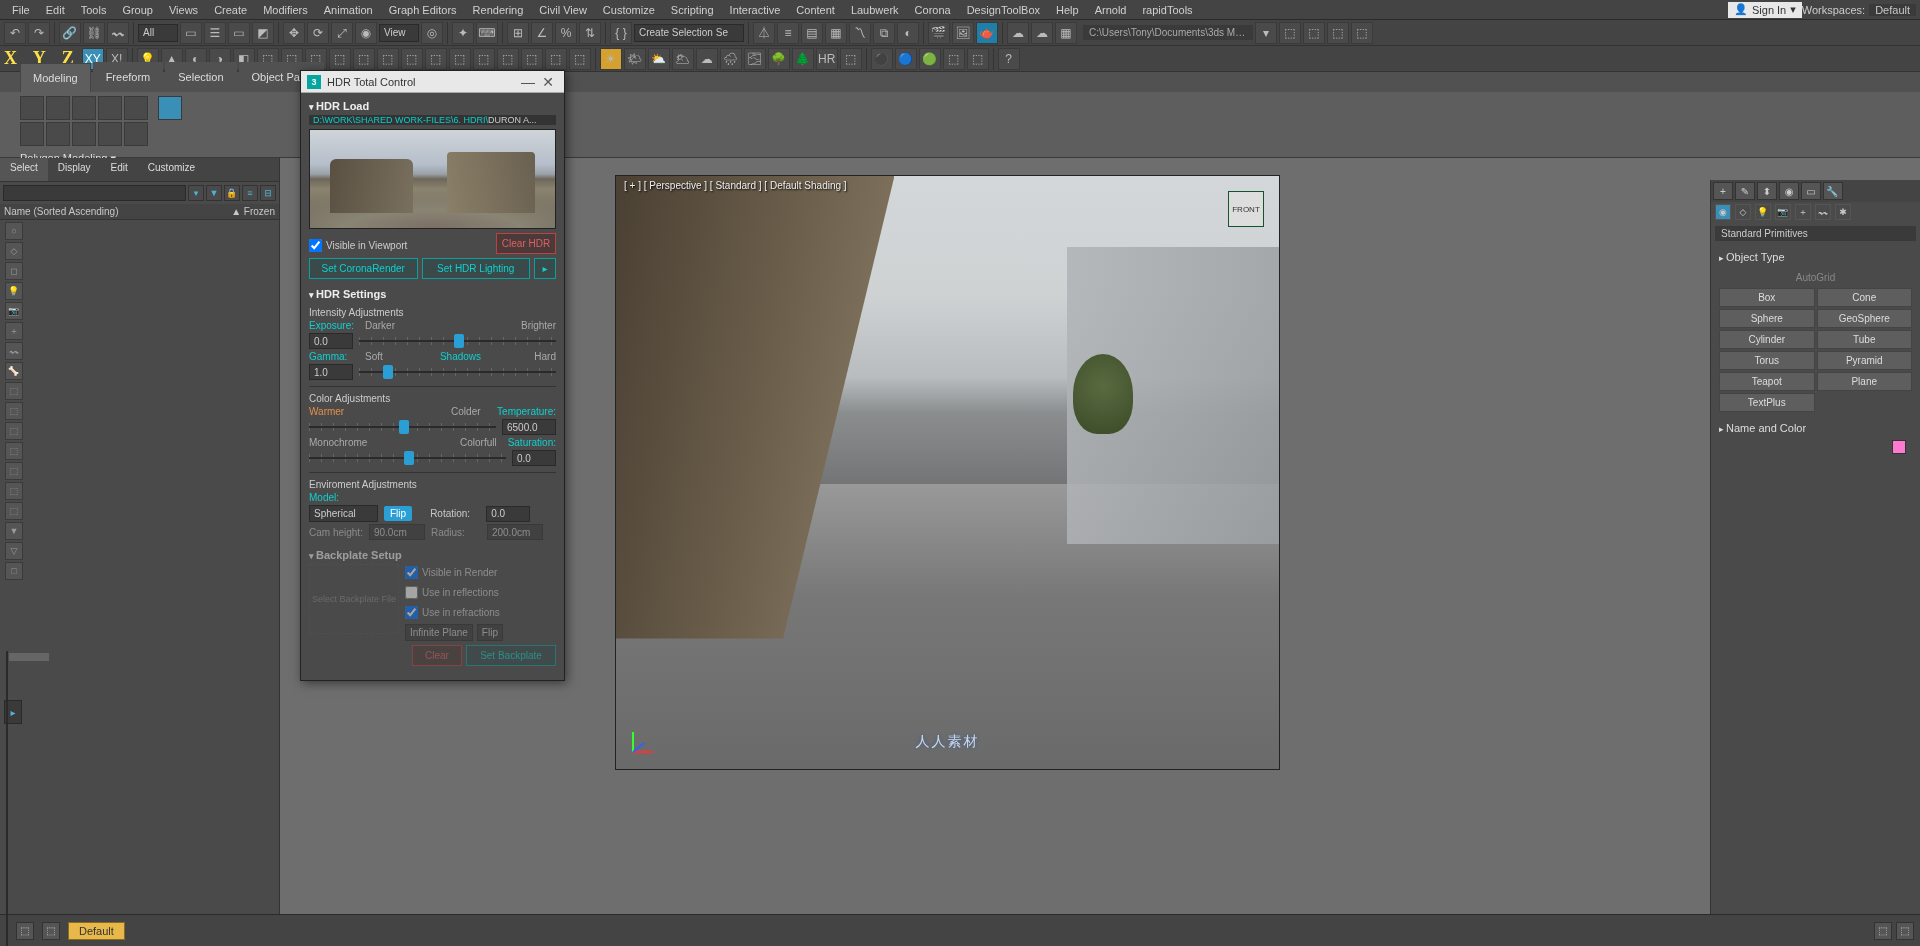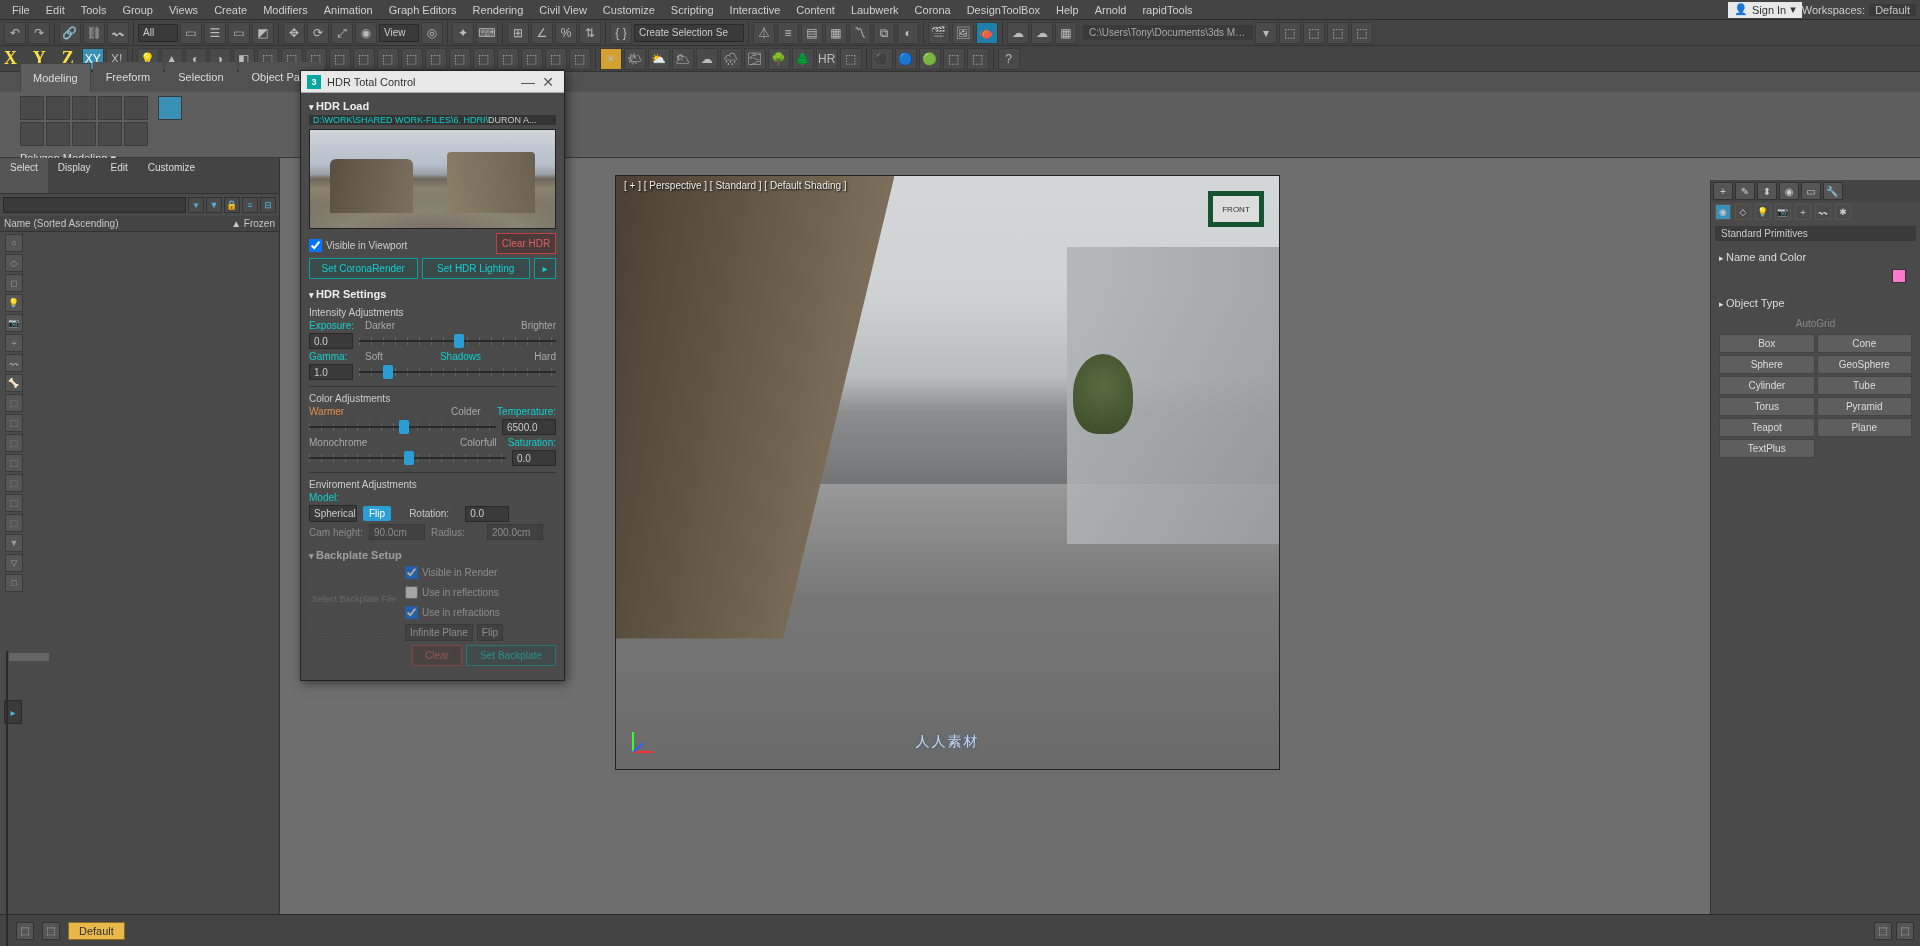--- a/index.html
+++ b/index.html
@@ -30,35 +30,35 @@
 .ribbon-group { display: flex; flex-direction: column; gap: 2px; }
 .ribbon-row { display: flex; gap: 2px; }
 .ribbon-btn { width: 24px; height: 24px; background: #4a4a4a; border: 1px solid #3a3a3a; }
 .ribbon-label { color: #ddd; font-size: 11px; margin-top: 4px; }
 
 
 .workspace-area { position: absolute; top: 158px; left: 0; right: 0; bottom: 32px; background: #6e6e6e; display: flex; }
 
 
 .scene-explorer { width: 280px; background: #4a4a4a; border-right: 1px solid #333; display: flex; flex-direction: column; }
-.se-tabs { height: 36px; display: flex; background: #444; border-bottom: 1px solid #333; }
+.se-tabs { height: 24px; display: flex; background: #444; border-bottom: 1px solid #333; }
 .se-tab { padding: 0 10px; color: #ddd; line-height: 20px; font-size: 10px; }
 .se-tab.active { background: #555; }
 .se-search { padding: 3px; display: flex; gap: 2px; align-items: center; }
 .se-search input { flex: 1; background: #3a3a3a; border: 1px solid #2a2a2a; color: #ccc; height: 16px; padding: 0 4px; font-size: 10px; }
 .se-mini { width: 16px; height: 16px; background: #4a4a4a; border: 1px solid #333; font-size: 9px; display:flex; align-items:center; justify-content:center; color:#4fb3d9;}
 .se-header { display: flex; background: #444; padding: 2px 4px; font-size: 10px; border-bottom: 1px solid #333; }
 .se-header .col1 { flex: 1; }
 .se-list { flex: 1; display: flex; }
 .se-icons-col { width: 28px; background: #4a4a4a; display: flex; flex-direction: column; align-items: center; gap: 2px; padding-top: 2px;}
 .se-icon { width: 18px; height: 18px; background: #555; border: 1px solid #3a3a3a; font-size:9px; display:flex; align-items:center; justify-content:center; color:#999;}
 .se-content { flex: 1; background: #4a4a4a; }
 .viewport { position: absolute; left: 615px; top: 175px; width: 665px; height: 595px; background: #888; border: 1px solid #222; }
 .vp-label { position: absolute; top: 4px; left: 8px; color: #eee; font-size: 10px; text-shadow: 1px 1px 2px #000; }
-.vp-cube { position: absolute; top: 15px; right: 15px; width: 56px; height: 36px; background: #ddd; border: 5px solid #14532d; font-size: 8px; display:flex; align-items:center; justify-content:center; color: #333;}
+.vp-cube { position: absolute; top: 15px; right: 15px; width: 36px; height: 36px; background: #ddd; border: 1px solid #14532d; font-size: 8px; display:flex; align-items:center; justify-content:center; color: #333;}
 .vp-render { position:absolute; inset:0;
   background:
    linear-gradient(to bottom, #d4d7d9 0%, #cfd2d3 20%, #b9bcbe 34%, #8a8d8e 40%, #6e6e6f 55%, #7a7a7a 75%, #868686 100%);
 }
 .vp-building-left {position:absolute; left:0; top:0; width:42%; height:78%; background:linear-gradient(100deg,#4a4033 0%, #6a5d4a 50%, #8a7e68 100%); clip-path: polygon(0 0, 100% 0, 60% 100%, 0 100%);}
 .vp-building-right{position:absolute; right:0; top:12%; width:32%; height:50%; background:linear-gradient(90deg,#b0b3b5,#9ca0a3); opacity:.85;}
 .vp-tree{position:absolute; right:22%; top:30%; width:60px; height:80px; background:radial-gradient(circle at 50% 40%, #5a6a3f, #3a4a28); border-radius:50% 50% 40% 40%;}
 .vp-road{position:absolute; left:0; bottom:0; width:100%; height:48%; background:linear-gradient(to bottom,#999 0%, #777 40%, #6a6a6a 100%);}
 .vp-axis{position:absolute; left:12px; bottom:12px; width:30px; height:30px;}
 .vp-watermark{position:absolute; left:50%; bottom:18px; transform:translateX(-50%); color:#dfeafc; font-size:14px; opacity:.85; text-shadow:0 0 4px #2a5a9c; letter-spacing:2px;}
@@ -374,43 +374,43 @@
     <span class="cmd-sub active">◉</span>
     <span class="cmd-sub">◇</span>
     <span class="cmd-sub">💡</span>
     <span class="cmd-sub">📷</span>
     <span class="cmd-sub">＋</span>
     <span class="cmd-sub">〰</span>
     <span class="cmd-sub">✱</span>
   </div>
   <div class="cmd-combo">Standard Primitives</div>
   <div class="cmd-section">
-    <div class="cmd-title">Name and Color</div>
-    <div style="overflow:hidden;">
-      <span class="color-sw"></span>
-    </div>
-  </div>
-  <div class="cmd-section">
     <div class="cmd-title">Object Type</div>
     <div class="obj-grid">
       <div class="autogrid">AutoGrid</div>
       <span class="obj-btn">Box</span>
       <span class="obj-btn">Cone</span>
       <span class="obj-btn">Sphere</span>
       <span class="obj-btn">GeoSphere</span>
       <span class="obj-btn">Cylinder</span>
       <span class="obj-btn">Tube</span>
       <span class="obj-btn">Torus</span>
       <span class="obj-btn">Pyramid</span>
       <span class="obj-btn">Teapot</span>
       <span class="obj-btn">Plane</span>
       <span class="obj-btn">TextPlus</span>
       <span class="obj-btn" style="visibility:hidden"></span>
     </div>
   </div>
+  <div class="cmd-section">
+    <div class="cmd-title">Name and Color</div>
+    <div style="overflow:hidden;">
+      <span class="color-sw"></span>
+    </div>
+  </div>
 </div>
 
 <div class="hdr-modal">
   <div class="hdr-titlebar">
     <span class="ico3">3</span>
     <span>HDR Total Control</span>
     <span class="spacer"></span>
     <span class="hdr-winbtn">—</span>
     <span class="hdr-winbtn">✕</span>
   </div>
@@ -500,21 +500,21 @@
           </div>
         <span class="hdr-spin">0.0</span>
       </div>
 
       <div class="divider"></div>
       <div class="hdr-subtitle">Enviroment Adjustments</div>
       <div class="hdr-row">
         <span class="hdr-label cyan">Model:</span>
       </div>
       <div class="hdr-row">
-        <span class="hdr-combo" style="width:48px">Spherical</span>
+        <span class="hdr-combo" style="width:69px">Spherical</span>
         <span class="hdr-flip">Flip</span>
         <span style="width:6px"></span>
         <span class="hdr-label">Rotation:</span>
         <span class="hdr-spin">0.0</span>
       </div>
       <div class="hdr-row hdr-dim">
         <span class="hdr-label">Cam height:</span>
         <span class="hdr-spin" style="width:56px">90.0cm</span>
         <span class="hdr-label">Radius:</span>
         <span class="hdr-spin" style="width:56px">200.0cm</span>

